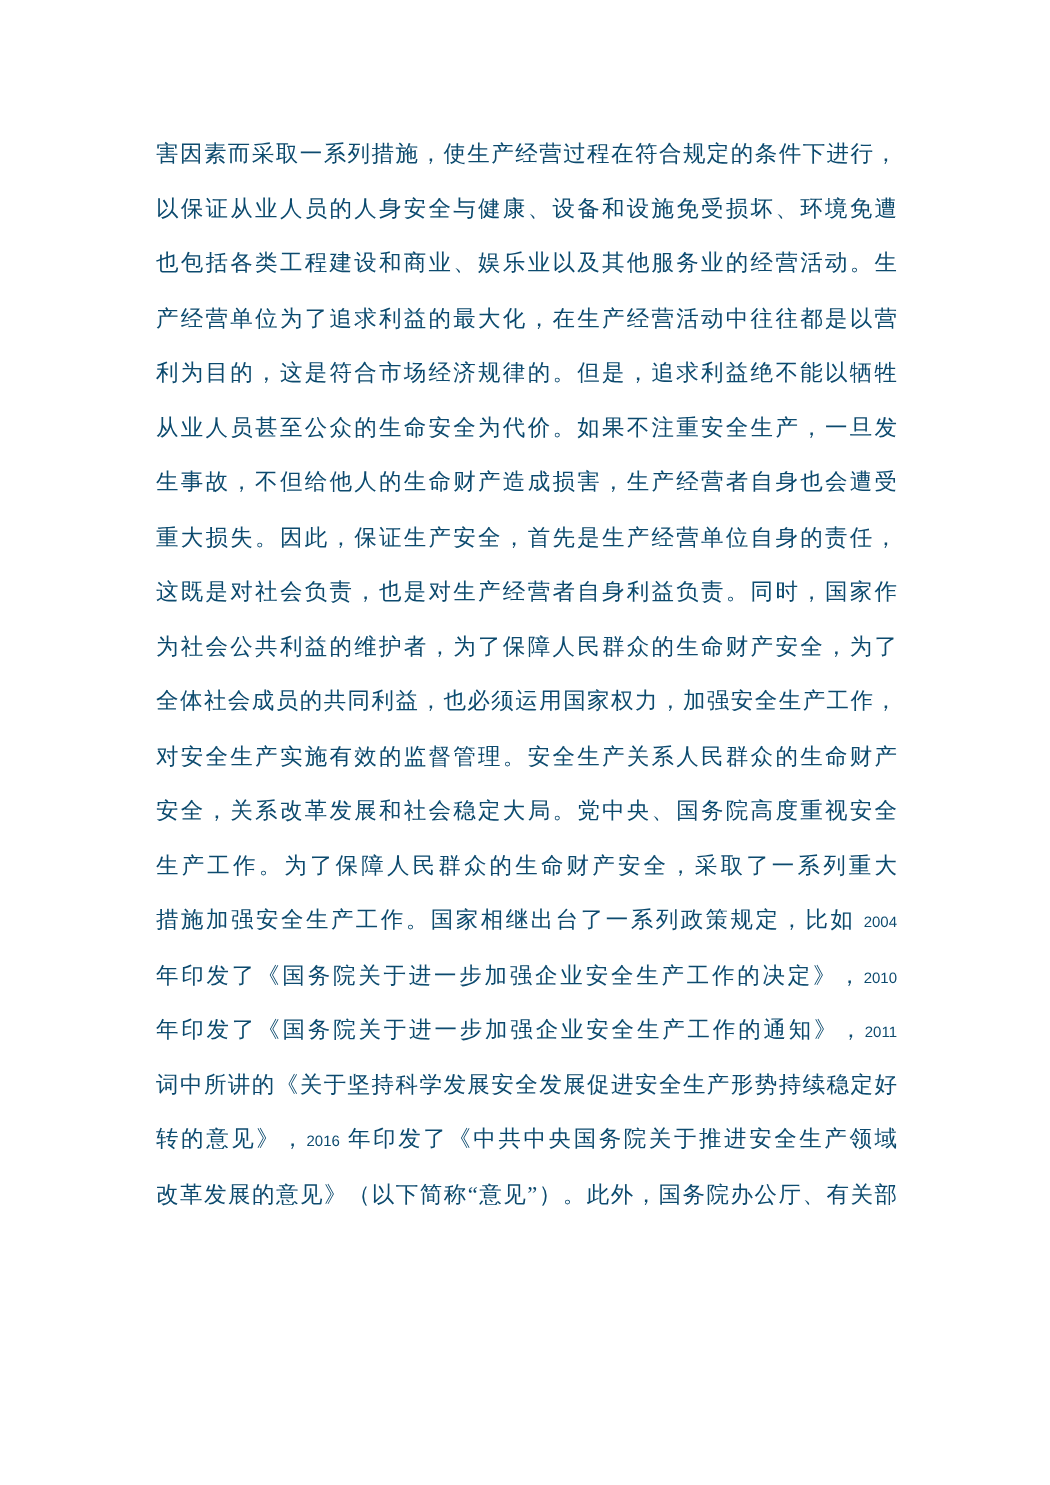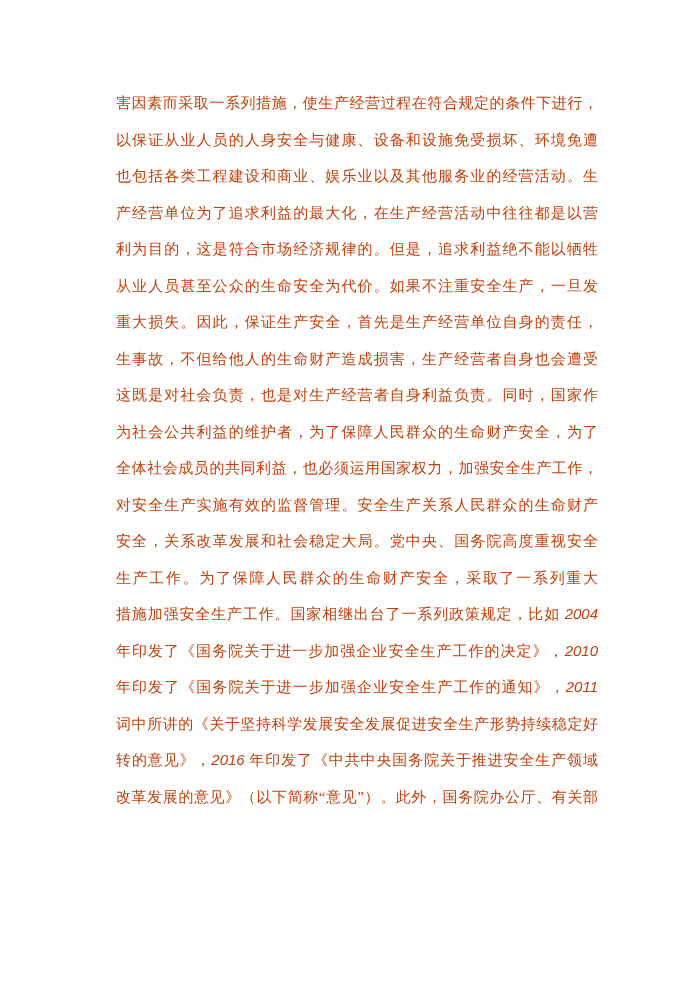--- a/index.html
+++ b/index.html
@@ -18,46 +18,44 @@
     position: absolute;
     left: 104px;
     top: 85px;
     width: 494px;
   }
   .line {
     font-family: "Liberation Serif", "DejaVu Serif", serif;
     font-size: 15px;
     line-height: 36.5px;
     height: 36.5px;
-    color: #c2410c;
+    color: #0c4a6e;
     text-align: justify;
     text-align-last: justify;
     text-justify: inter-character;
     overflow: hidden;
-    margin-left: 12px;
   }
   .line .num {
     font-family: "Liberation Sans", "DejaVu Sans", sans-serif;
-    font-size: 15px;
-    font-style: italic;
+    font-size: 10px;
   }
 </style>
 </head>
 <body>
 
 <div class="page">
   <div class="text-block">
     <div class="line">害因素而采取一系列措施，使生产经营过程在符合规定的条件下进行，</div>
     <div class="line">以保证从业人员的人身安全与健康、设备和设施免受损坏、环境免遭</div>
     <div class="line">也包括各类工程建设和商业、娱乐业以及其他服务业的经营活动。生</div>
     <div class="line">产经营单位为了追求利益的最大化，在生产经营活动中往往都是以营</div>
     <div class="line">利为目的，这是符合市场经济规律的。但是，追求利益绝不能以牺牲</div>
     <div class="line">从业人员甚至公众的生命安全为代价。如果不注重安全生产，一旦发</div>
+    <div class="line">生事故，不但给他人的生命财产造成损害，生产经营者自身也会遭受</div>
     <div class="line">重大损失。因此，保证生产安全，首先是生产经营单位自身的责任，</div>
-    <div class="line">生事故，不但给他人的生命财产造成损害，生产经营者自身也会遭受</div>
     <div class="line">这既是对社会负责，也是对生产经营者自身利益负责。同时，国家作</div>
     <div class="line">为社会公共利益的维护者，为了保障人民群众的生命财产安全，为了</div>
     <div class="line">全体社会成员的共同利益，也必须运用国家权力，加强安全生产工作，</div>
     <div class="line">对安全生产实施有效的监督管理。安全生产关系人民群众的生命财产</div>
     <div class="line">安全，关系改革发展和社会稳定大局。党中央、国务院高度重视安全</div>
     <div class="line">生产工作。为了保障人民群众的生命财产安全，采取了一系列重大</div>
     <div class="line">措施加强安全生产工作。国家相继出台了一系列政策规定，比如 <span class="num">2004</span></div>
     <div class="line">年印发了《国务院关于进一步加强企业安全生产工作的决定》，<span class="num">2010</span></div>
     <div class="line">年印发了《国务院关于进一步加强企业安全生产工作的通知》，<span class="num">2011</span></div>
     <div class="line">词中所讲的《关于坚持科学发展安全发展促进安全生产形势持续稳定好</div>

